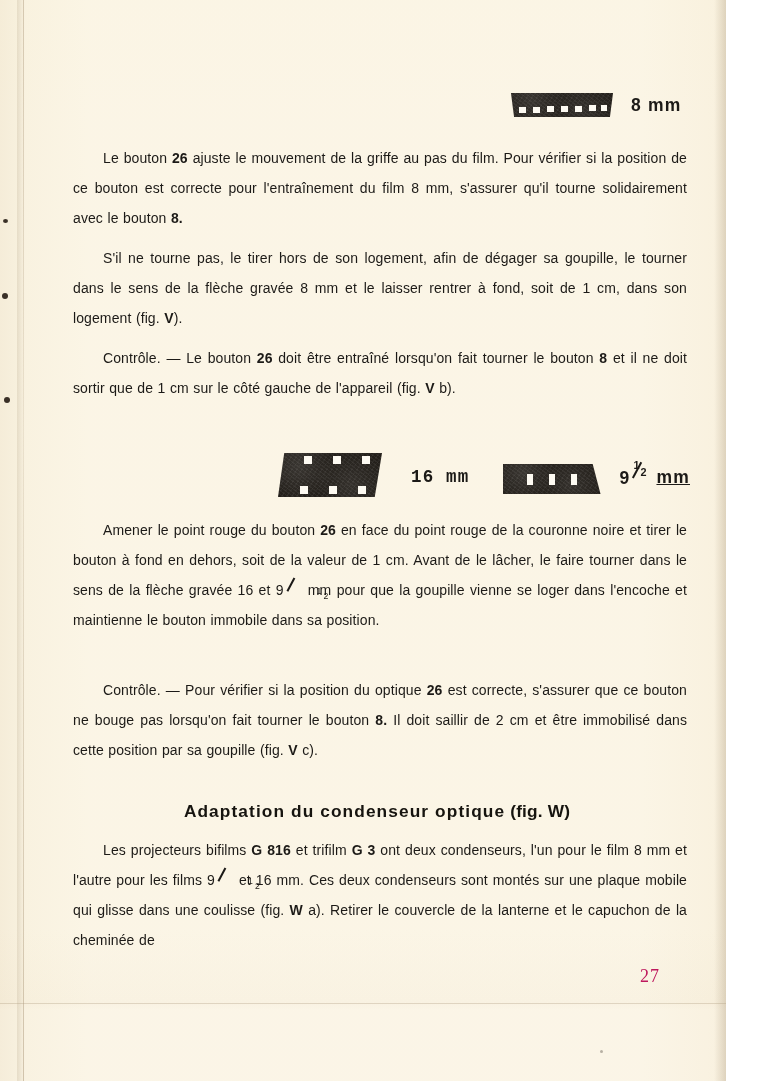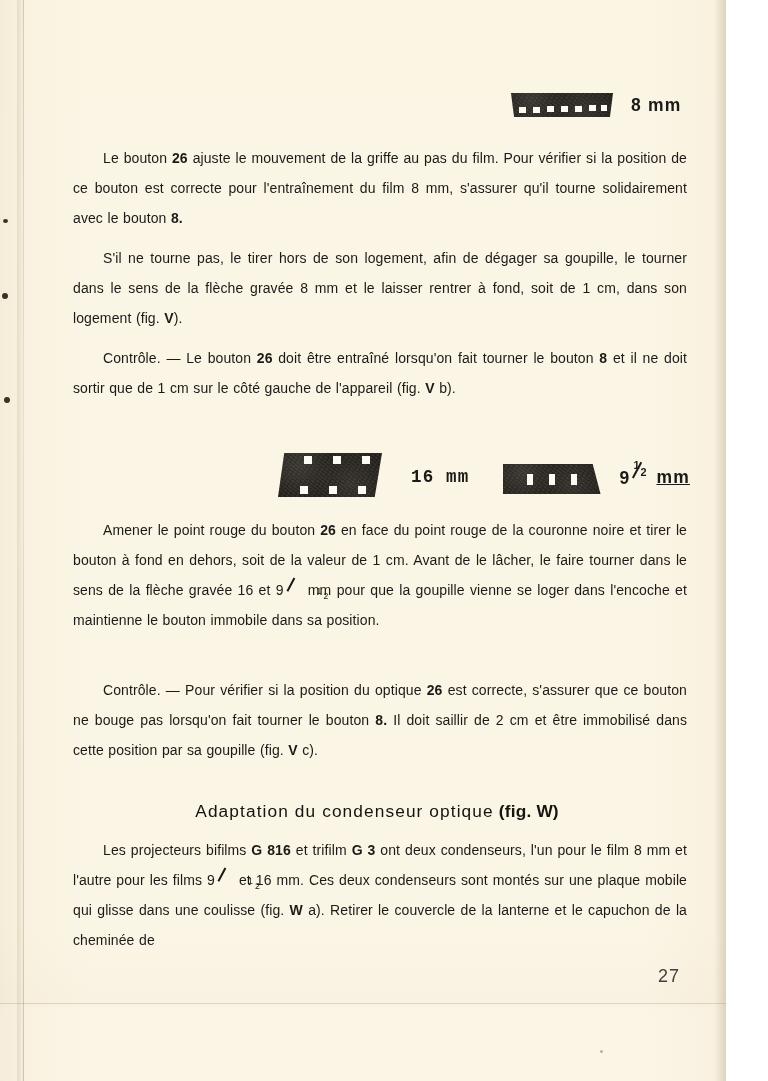--- a/index.html
+++ b/index.html
@@ -89,33 +89,34 @@
     position: absolute;
     left: 70px;
     width: 614px;
     margin: 0;
     font-size: 17.3px;
     line-height: 26px;
     color: #16140f;
     text-align: center;
     letter-spacing: 0.7px;
   }
-  .heading .strong { font-weight: 400; letter-spacing: 1.1px; }
+  .heading .strong { font-weight: 700; letter-spacing: 1.1px; }
   .heading .light { font-weight: 700; letter-spacing: 0.2px; }
   .heading .figbold { font-weight: 700; letter-spacing: 0; }
 
   .pageno {
     position: absolute;
     left: 620px;
     top: 966px;
     width: 60px;
-    text-align: right;
+    text-align: center;
     font-size: 18px;
-    color: #404040;
+    color: #be185d;
     letter-spacing: 1px;
+    font-family: Liberation Serif, serif;
   }
 
   
   .frac {
     display: inline-block;
     position: relative;
     width: 15px;
     height: 1em;
     vertical-align: baseline;
     margin: 0 1px 0 3px;

